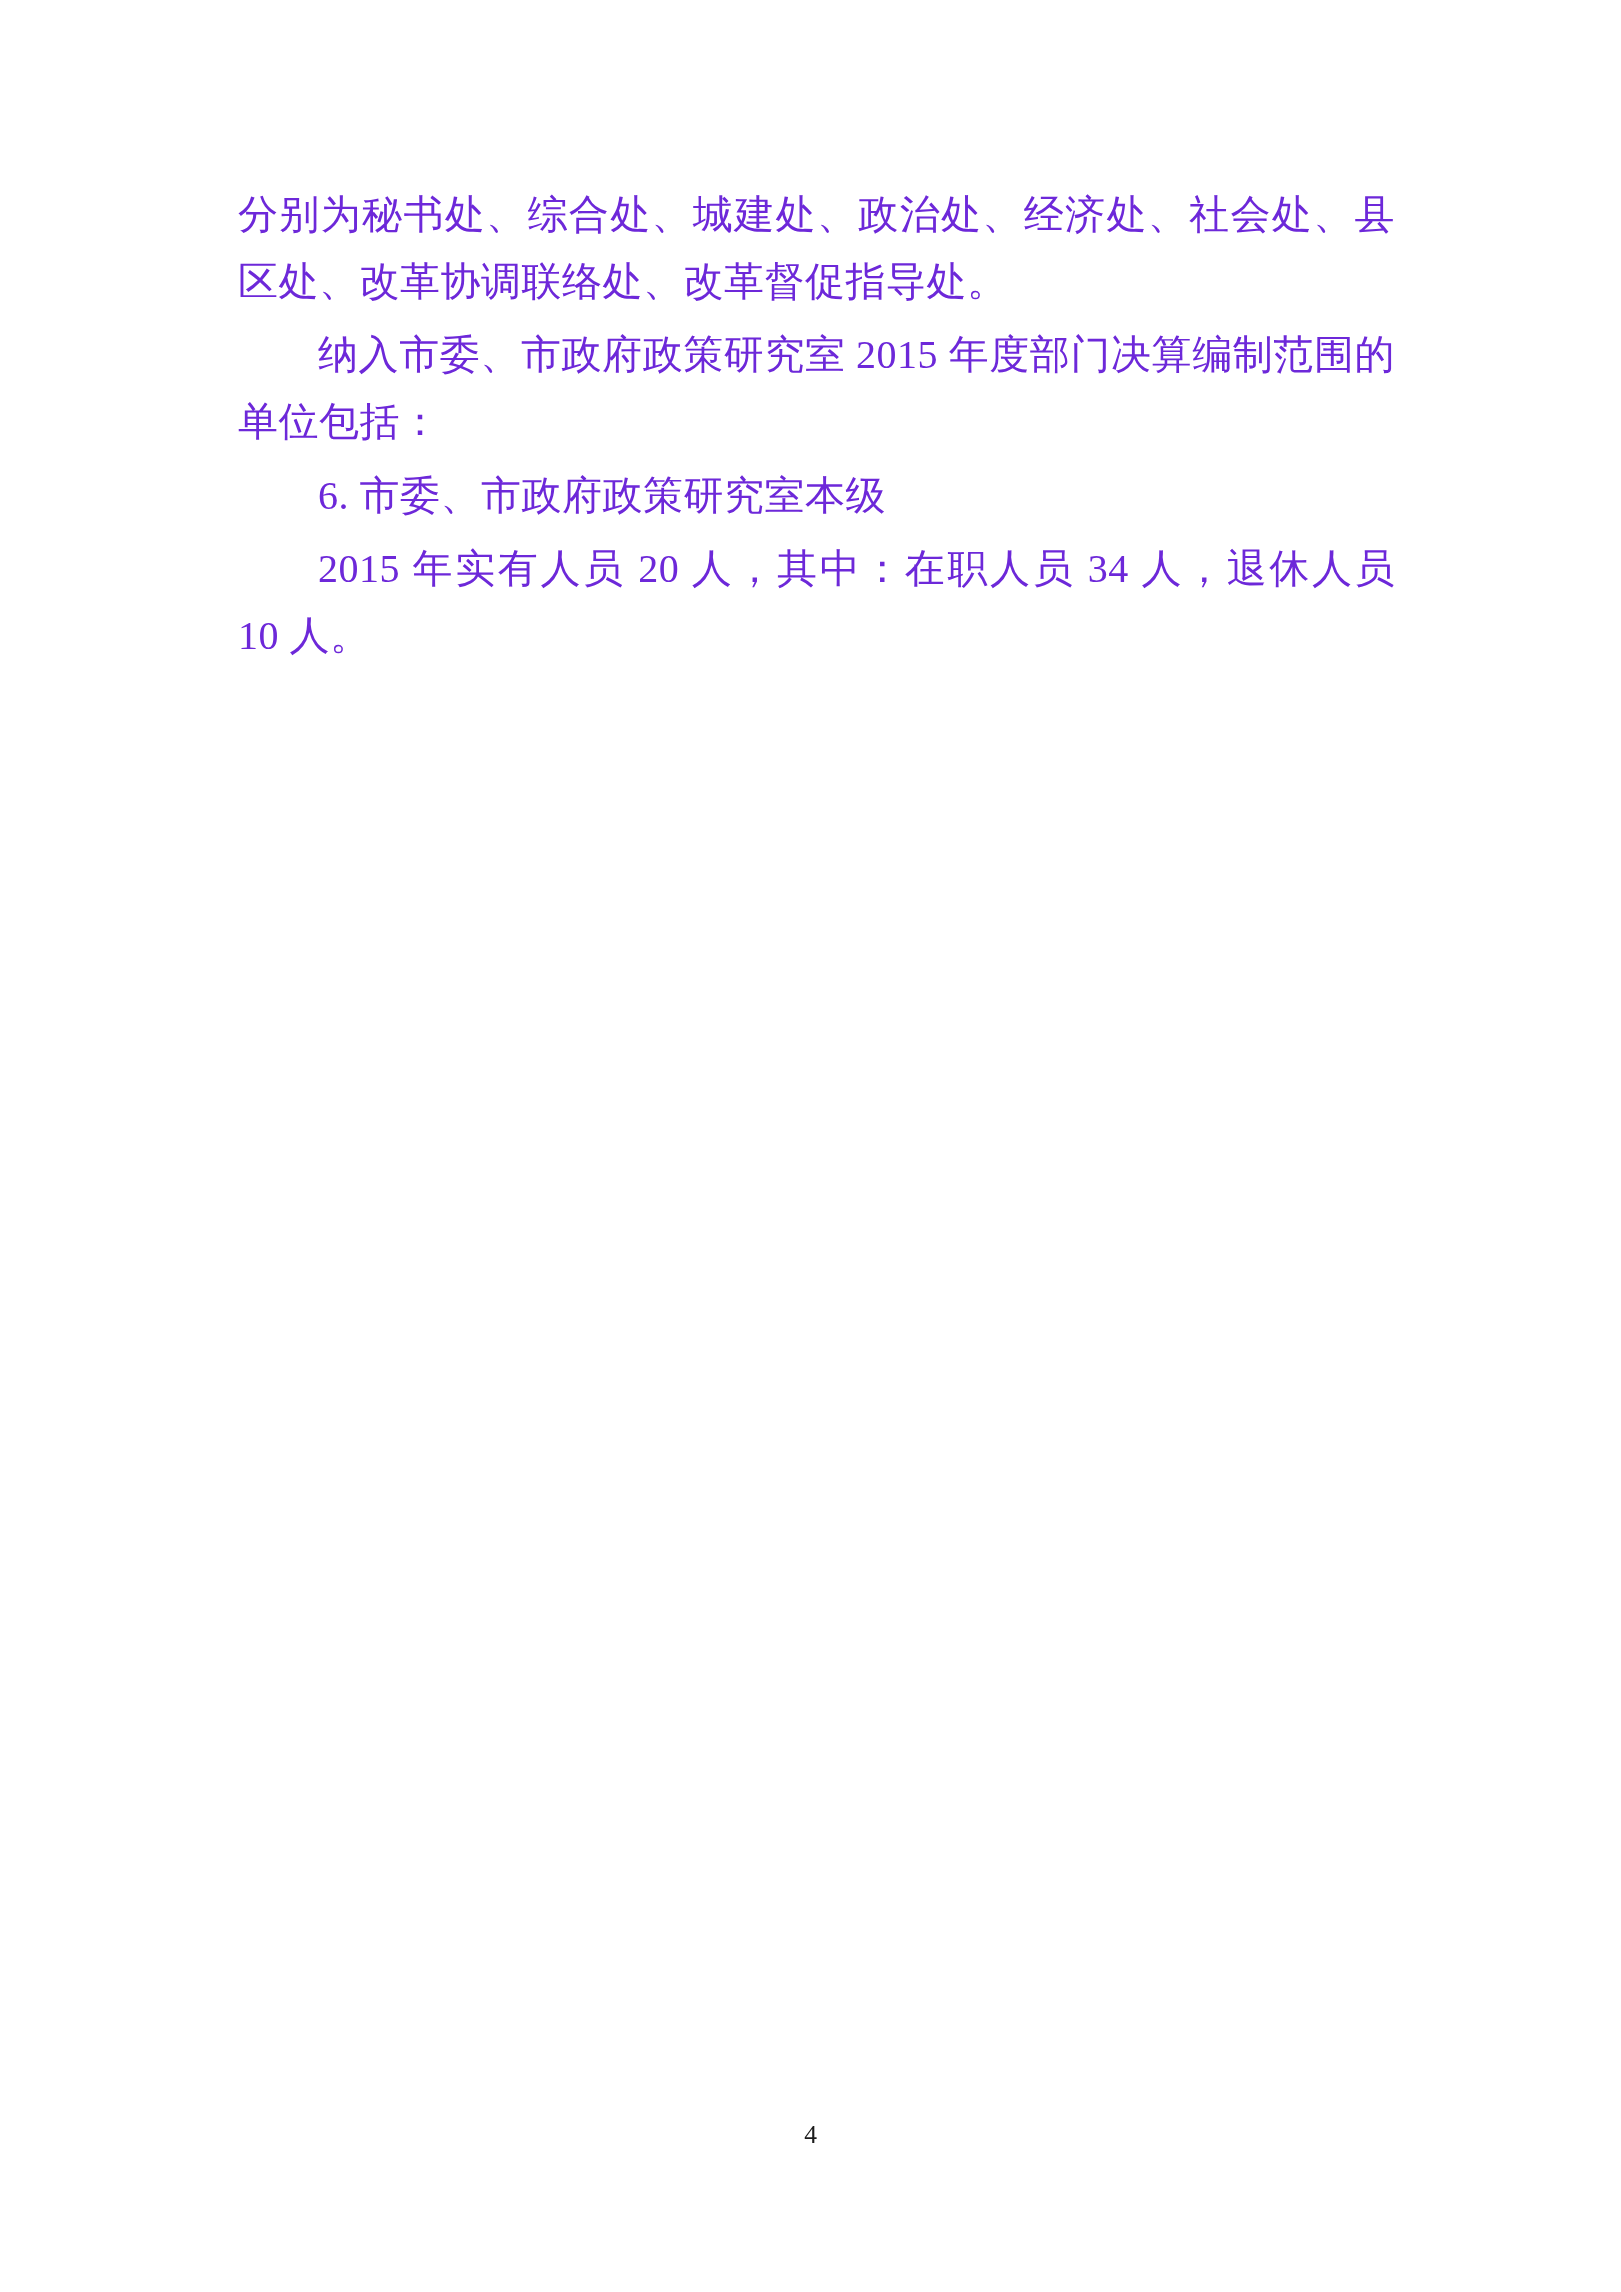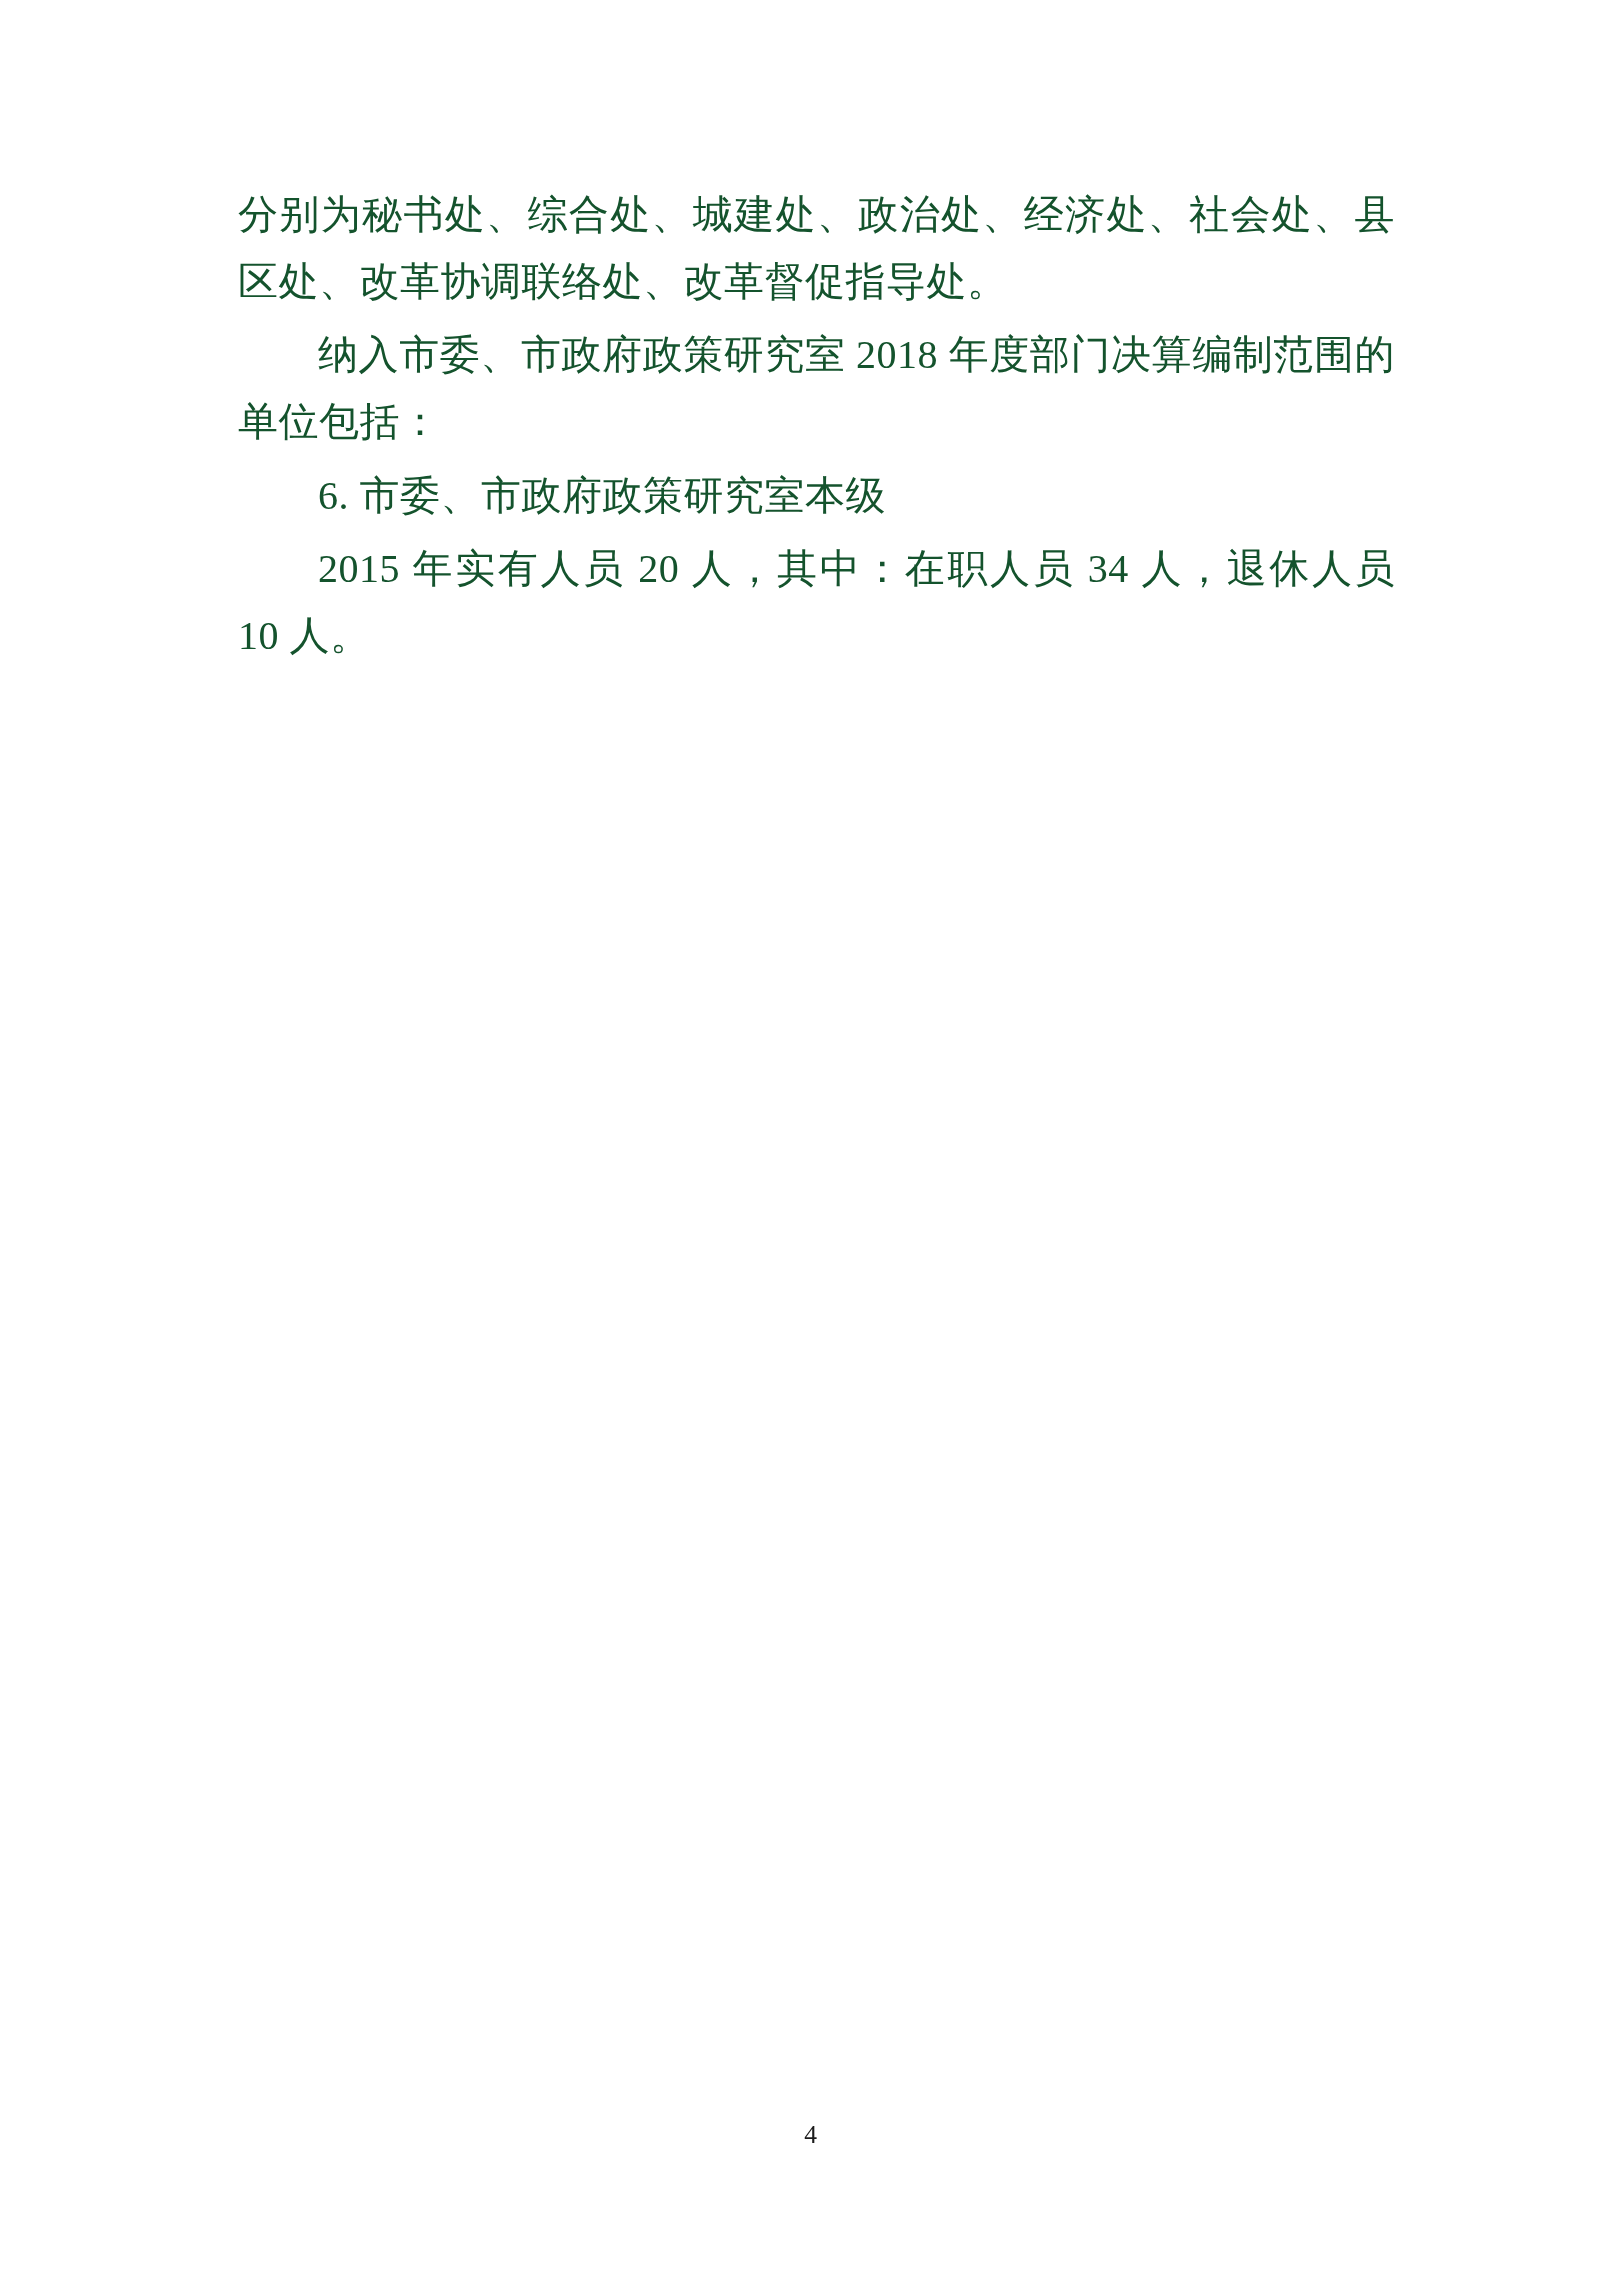--- a/index.html
+++ b/index.html
@@ -23,21 +23,21 @@
     top: 181px;
     width: 1157px;
   }
   .para {
     font-size: 40px;
     line-height: 1.68;
     letter-spacing: 0.5px;
     text-align: justify;
     text-justify: inter-ideograph;
     margin: 0 0 5.9px 0;
-    color: #14532d;
+    color: #6d28d9;
   }
   .para.indent {
     text-indent: 80px;
   }
   .page-number {
     position: absolute;
     left: 0;
     right: 0;
     top: 2120px;
     text-align: center;
@@ -48,21 +48,21 @@
 </style>
 </head>
 <body>
 
 <div class="page">
 
   <div class="content">
 
     <p class="para">分别为秘书处、综合处、城建处、政治处、经济处、社会处、县区处、改革协调联络处、改革督促指导处。</p>
 
-    <p class="para indent">纳入市委、市政府政策研究室 2018 年度部门决算编制范围的单位包括：</p>
+    <p class="para indent">纳入市委、市政府政策研究室 2015 年度部门决算编制范围的单位包括：</p>
 
     <p class="para indent">6. 市委、市政府政策研究室本级</p>
 
     <p class="para indent">2015 年实有人员 20 人，其中：在职人员 34 人，退休人员 10 人。</p>
 
   </div>
 
   <div class="page-number">4</div>
 
 </div>

